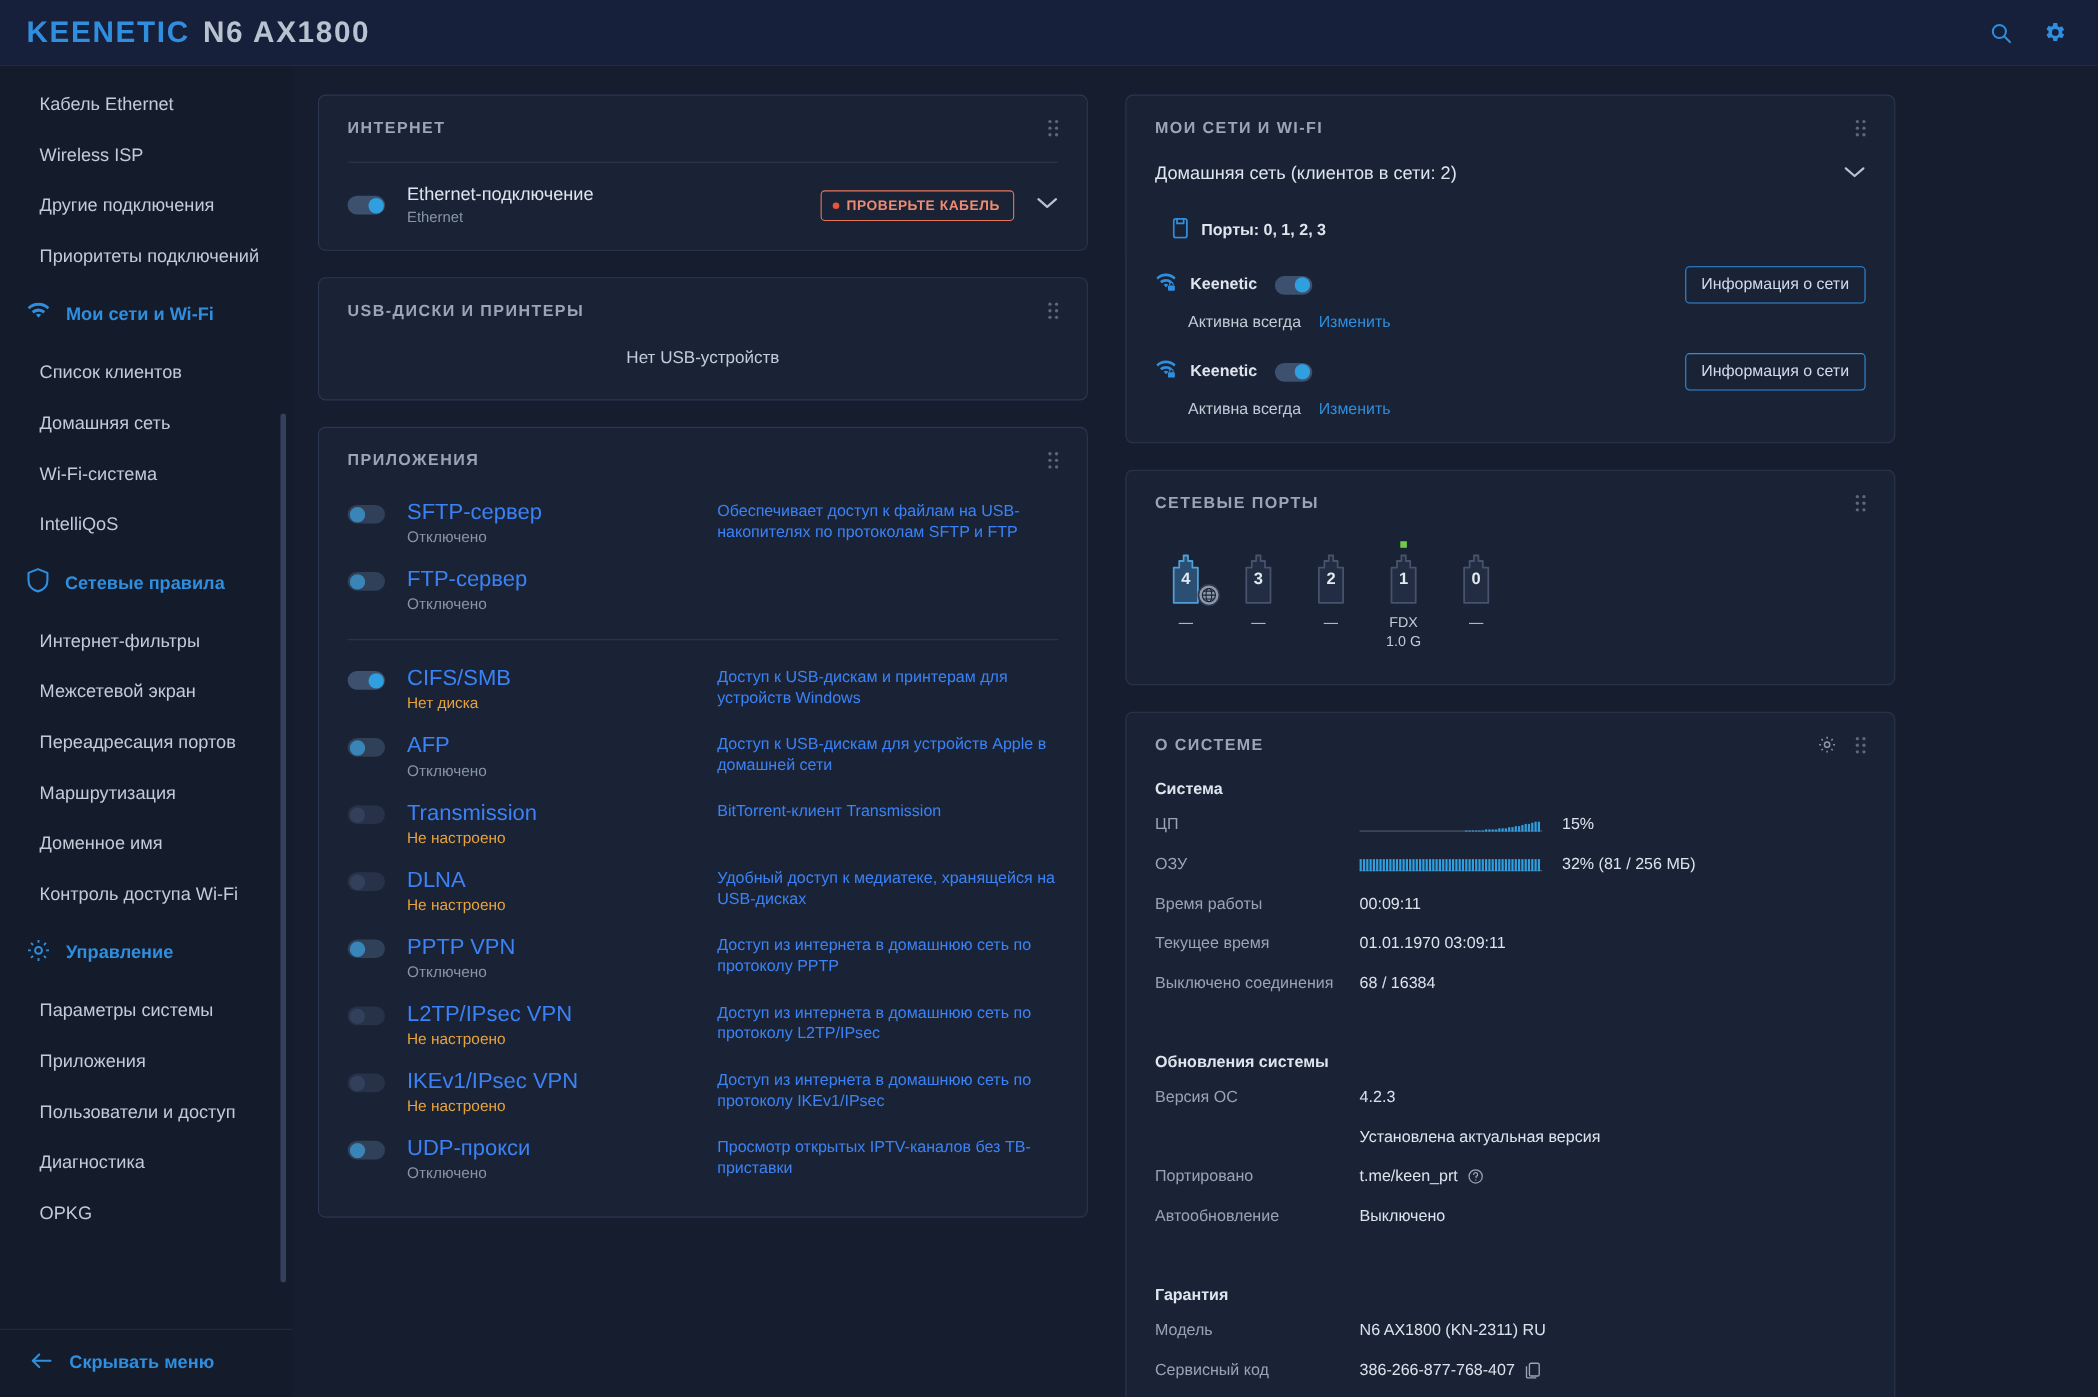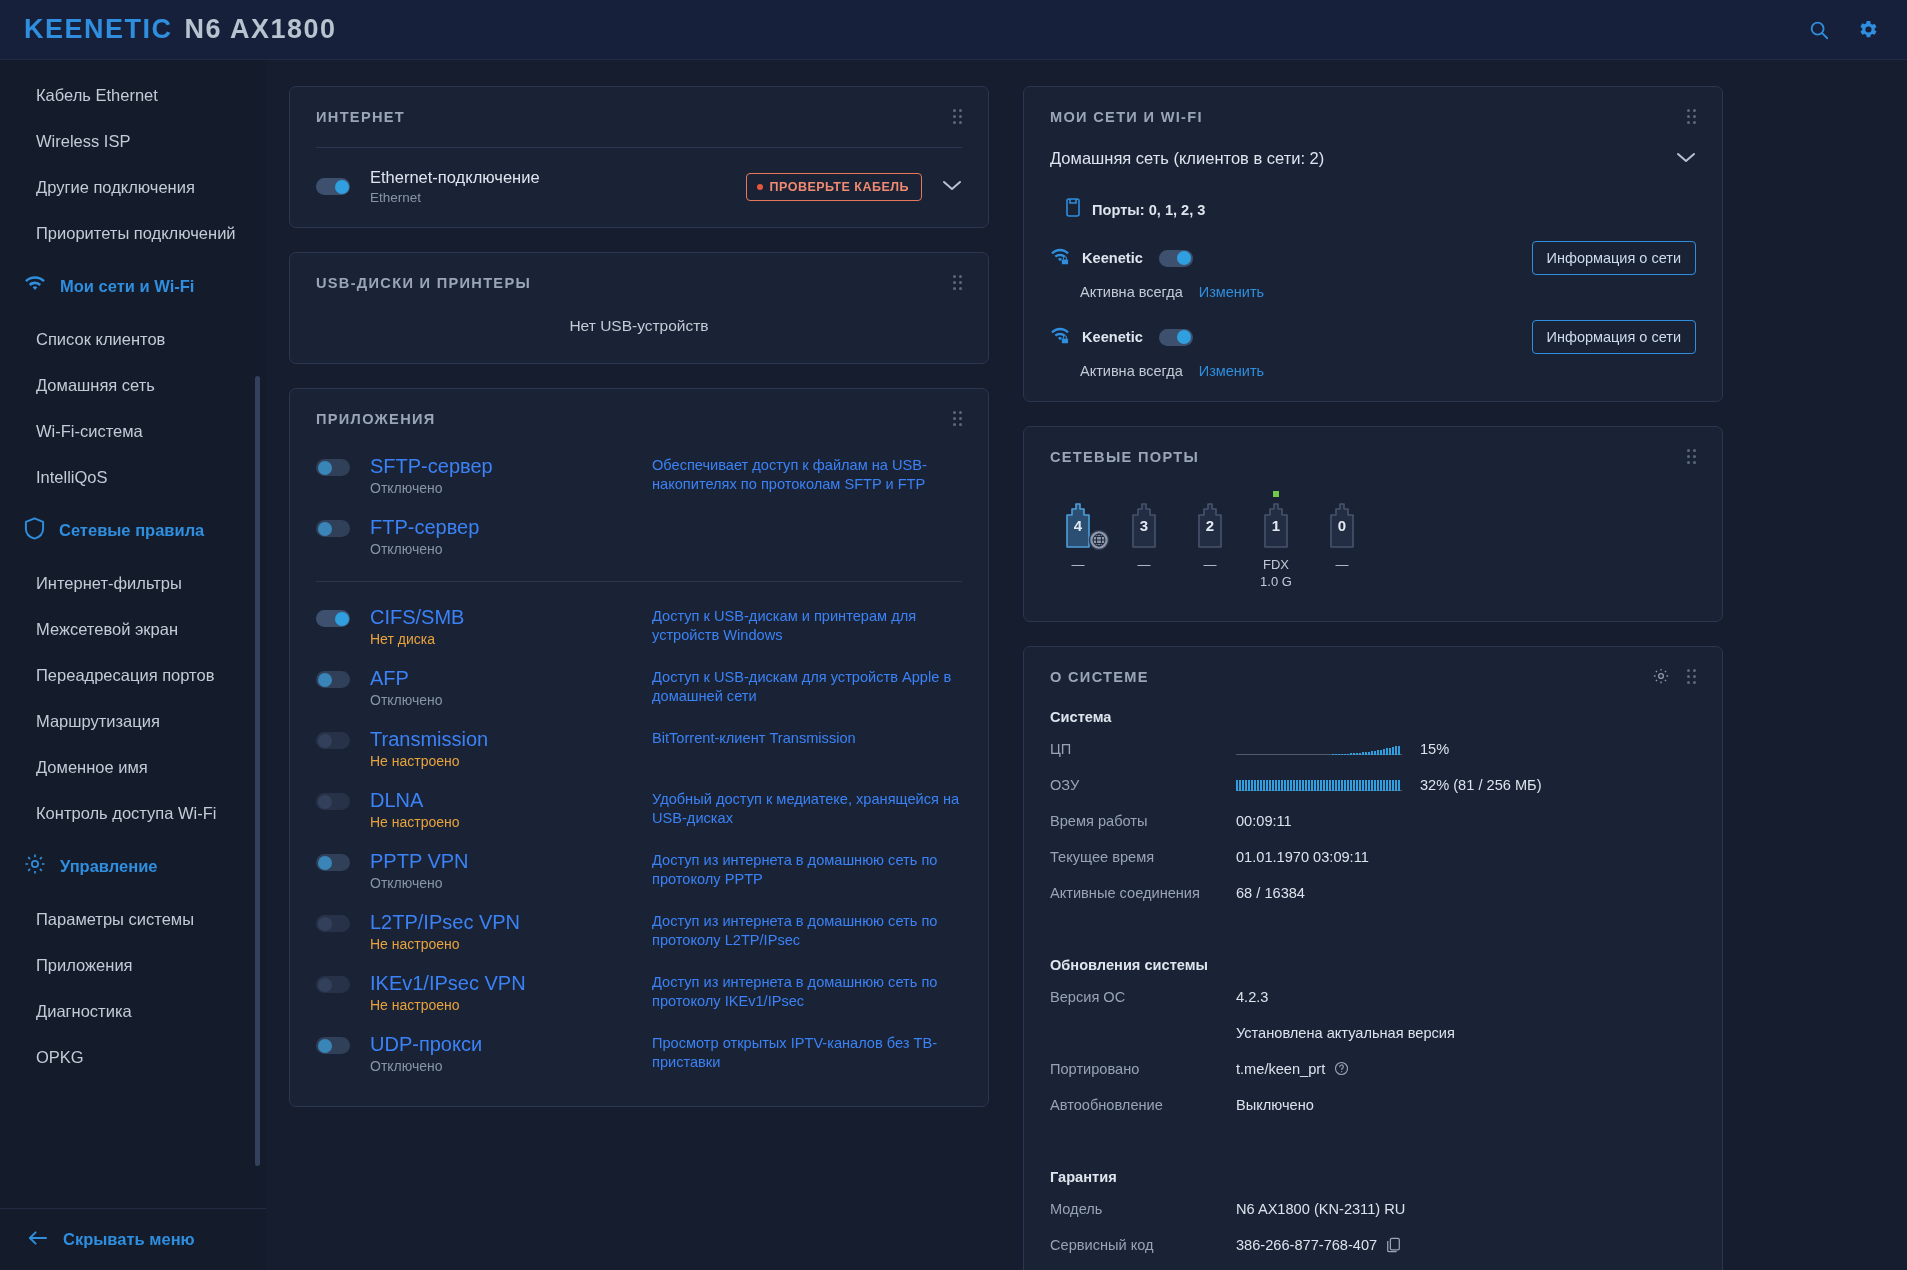--- a/index.html
+++ b/index.html
@@ -255,20 +255,23 @@
             <circle cx="12" cy="12" r="3.4"></circle>
             <path d="M12 1.6v2.9M12 19.5v2.9M1.6 12h2.9M19.5 12h2.9M4.6 4.6l2 2M17.4 17.4l2 2M19.4 4.6l-2 2M6.6 17.4l-2 2"></path>
           </svg></span>
         <span>Управление</span>
       </div>
       <div class="nav-item">
         <span>Параметры системы</span>
       </div>
       <div class="nav-item">
         <span>Приложения</span>
+      </div>
+      <div class="nav-item">
+        <span>Пользователи и доступ</span>
       </div>
       <div class="nav-item">
         <span>Диагностика</span>
       </div>
       <div class="nav-item">
         <span>OPKG</span>
       </div>
     </div>
   <div class="scrollbar-track"></div>
   <div class="scrollbar-thumb"></div>
@@ -751,21 +754,21 @@
 
         <div class="sys-row">
           <div class="sys-k">Время работы</div>
           <div class="sys-v">00:09:11</div>
         </div>
         <div class="sys-row">
           <div class="sys-k">Текущее время</div>
           <div class="sys-v">01.01.1970 03:09:11</div>
         </div>
         <div class="sys-row">
-          <div class="sys-k">Активные соединения</div>
+          <div class="sys-k">Выключено соединения</div>
           <div class="sys-v">68 / 16384</div>
         </div>
 
         <div class="sys-gap"></div>
         <div class="sys-sub">Обновления системы</div>
 
         <div class="sys-row">
           <div class="sys-k">Версия ОС</div>
           <div class="sys-v">4.2.3</div>
         </div>

